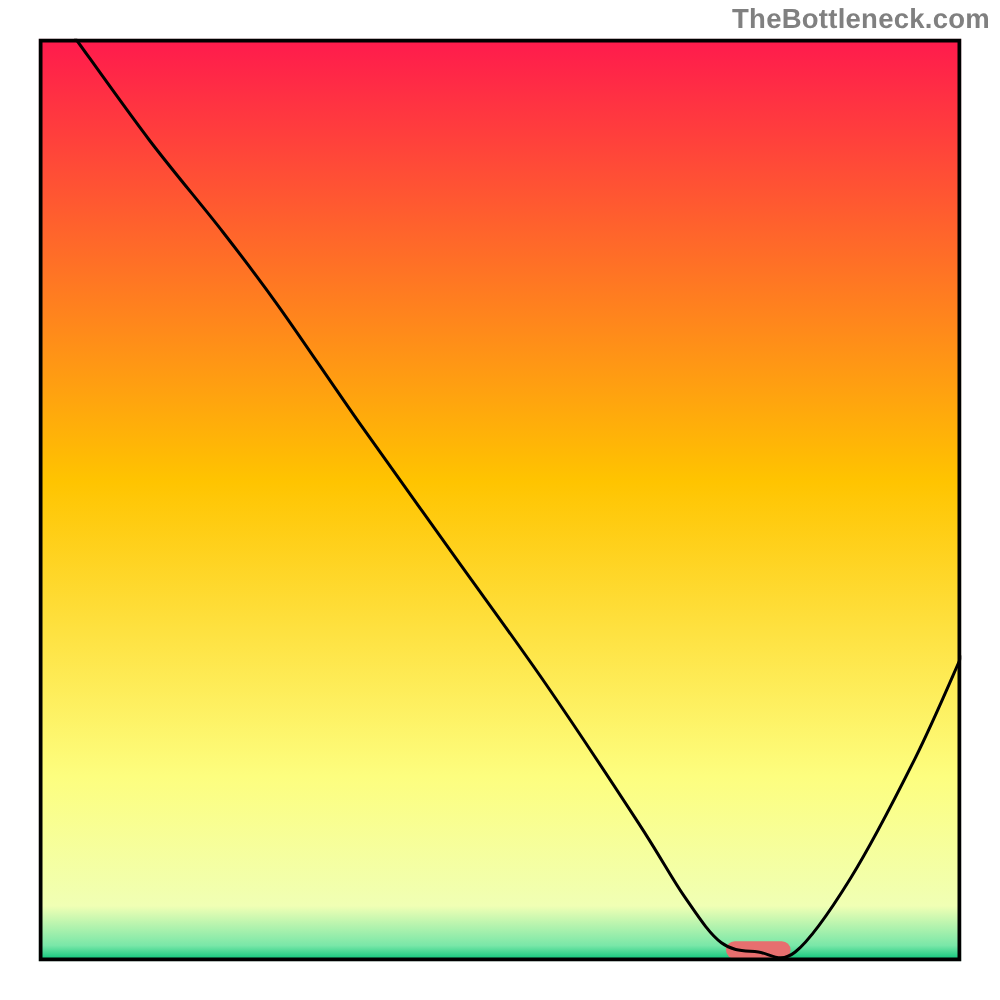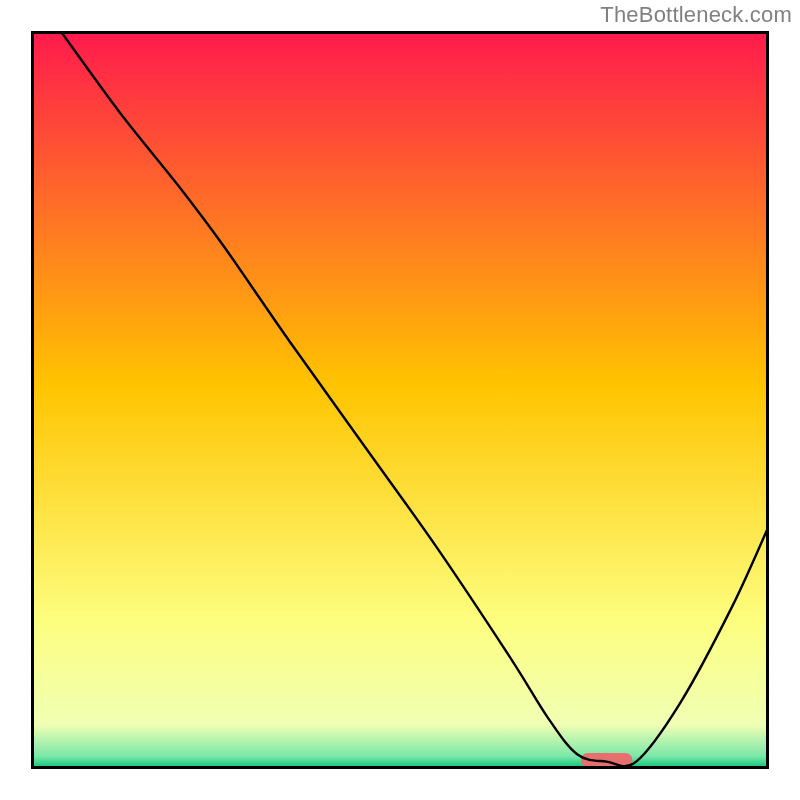--- a/index.html
+++ b/index.html
@@ -9,21 +9,21 @@
     height: 800px;
     background: #ffffff;
     overflow: hidden;
   }
   .watermark {
     position: absolute;
     top: 2px;
     right: 8px;
     font-family: Arial, Helvetica, sans-serif;
     font-size: 22px;
-    font-weight: normal;
+    font-weight: bold;
     color: #808080;
     letter-spacing: 0.2px;
     pointer-events: none;
   }
   .plot-frame {
     position: absolute;
     left: 31px;
     top: 31px;
     width: 738px;
     height: 738px;

